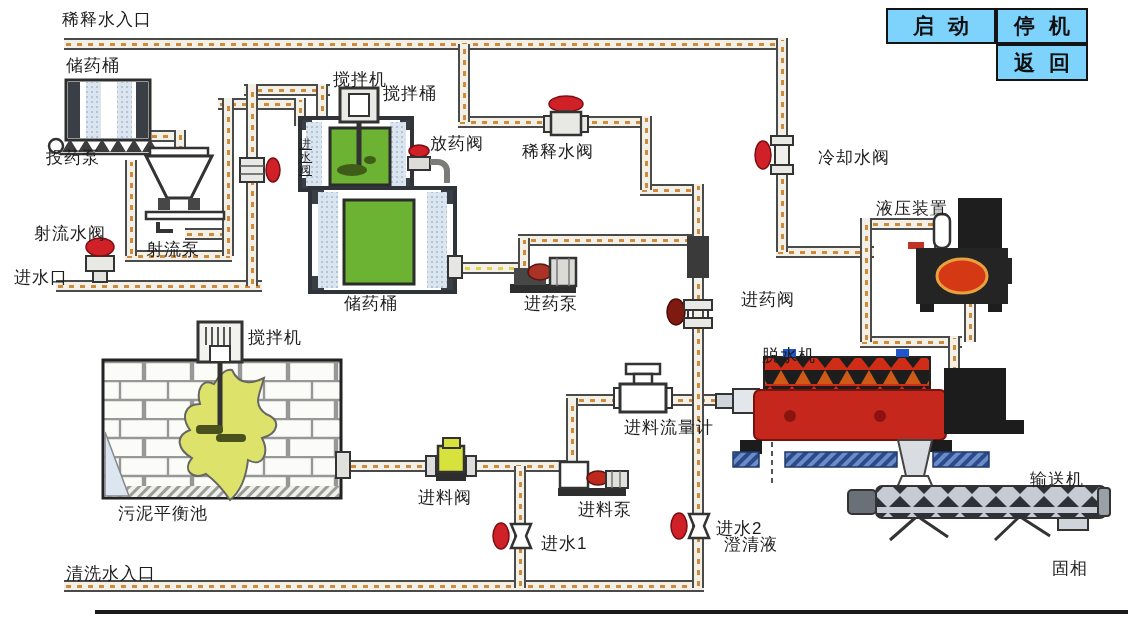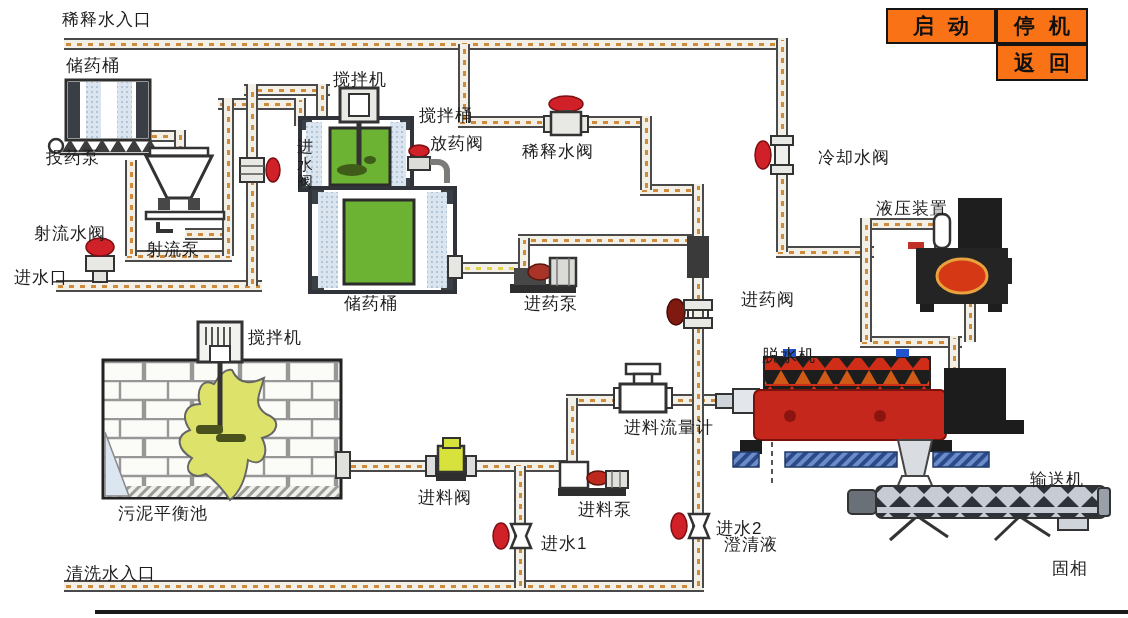--- a/index.html
+++ b/index.html
@@ -7,23 +7,23 @@
           font-family:"Liberation Sans","DejaVu Sans",sans-serif;}
   .pipe{position:absolute;background:#f3f0e8;box-sizing:border-box;z-index:1;}
   .pipe-h{height:12px;border-top:2px solid #4a4a4a;border-bottom:2px solid #4a4a4a;}
   .pipe-v{width:12px;border-left:2px solid #4a4a4a;border-right:2px solid #4a4a4a;}
   .pipe-h .dash{position:absolute;left:2px;right:2px;top:3px;height:3px;
     background:repeating-linear-gradient(90deg,var(--dc) 0 5px,transparent 5px 11px);}
   .pipe-v .dash{position:absolute;top:2px;bottom:2px;left:3px;width:3px;
     background:repeating-linear-gradient(0deg,var(--dc) 0 5px,transparent 5px 11px);}
   svg.overlay{position:absolute;left:0;top:0;z-index:2;}
   .lbl{position:absolute;font-size:17px;color:#1d1d1d;white-space:nowrap;z-index:4;letter-spacing:1px;}
-  .lbl-v{white-space:normal;width:19px;line-height:1.1;word-break:break-all;font-size:16px;text-align:center;}
+  .lbl-v{white-space:normal;width:19px;line-height:1.1;word-break:break-all;font-size:12px;text-align:center;text-decoration:underline;}
   .panel{position:absolute;z-index:5;}
-  .btn{position:absolute;background:#f97316;border:2px solid #141414;color:#101010;
+  .btn{position:absolute;background:#7dd3fc;border:2px solid #141414;color:#101010;
        font-weight:bold;font-size:21px;display:flex;align-items:center;justify-content:center;
        letter-spacing:14px;padding-left:14px;box-sizing:border-box;cursor:pointer;}
   .baseline{position:absolute;left:95px;top:610px;width:1033px;height:4px;background:#1a1a1a;z-index:3;}
 </style>
 </head>
 <body>
 
 <div class="canvas">
 
   <div id="pipes">
@@ -363,21 +363,21 @@
   </svg>
 
   <div id="labels">
       <div class="lbl" style="left: 62px; top: 8px;">稀释水入口</div>
       <div class="lbl" style="left: 66px; top: 54px;">储药桶</div>
       <div class="lbl" style="left: 46px; top: 146px;">投药泵</div>
       <div class="lbl" style="left: 34px; top: 222px;">射流水阀</div>
       <div class="lbl" style="left: 14px; top: 266px;">进水口</div>
       <div class="lbl" style="left: 146px; top: 238px;">射流泵</div>
       <div class="lbl" style="left: 333px; top: 68px;">搅拌机</div>
-      <div class="lbl" style="left: 383px; top: 104px; margin-left: 36px;">搅拌桶</div>
+      <div class="lbl" style="left: 383px; top: 82px;">搅拌桶</div>
       <div class="lbl lbl-v" style="left: 296px; top: 138px;">进水阀</div>
       <div class="lbl" style="left: 430px; top: 132px;">放药阀</div>
       <div class="lbl" style="left: 522px; top: 140px;">稀释水阀</div>
       <div class="lbl" style="left: 344px; top: 292px;">储药桶</div>
       <div class="lbl" style="left: 524px; top: 292px;">进药泵</div>
       <div class="lbl" style="left: 720px; top: 288px; margin-left: 21px;">进药阀</div>
       <div class="lbl" style="left: 818px; top: 146px;">冷却水阀</div>
       <div class="lbl" style="left: 876px; top: 197px;">液压装置</div>
       <div class="lbl" style="left: 762px; top: 344px;">脱水机</div>
       <div class="lbl" style="left: 248px; top: 326px;">搅拌机</div>

